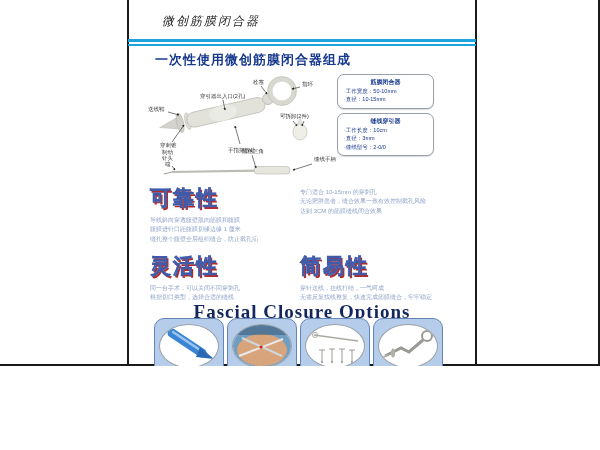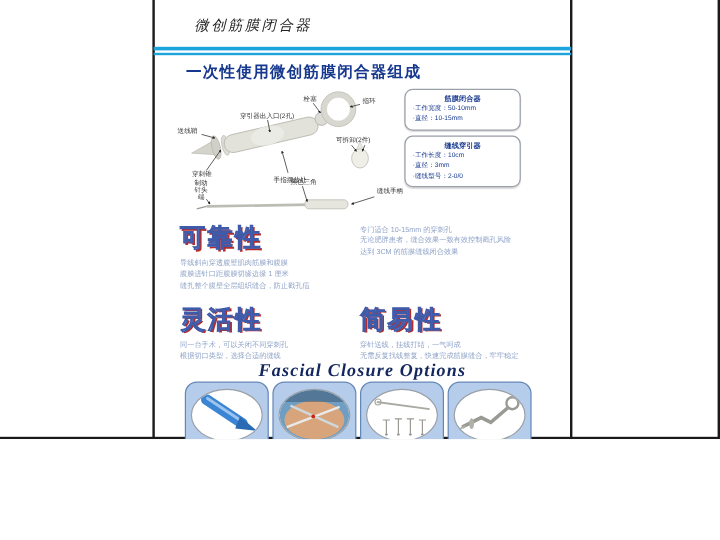--- a/index.html
+++ b/index.html
@@ -20,21 +20,21 @@
   .specbox{position:absolute;background:#fff;border:1px solid #9aa0a8;border-radius:7px;
            color:#16388e;box-shadow:0 1px 1px rgba(0,0,0,.15);}
   .specbox .sbt{text-align:center;font-size:6px;font-weight:bold;margin-top:3px;}
   .specbox .sbl{font-size:5.5px;margin:1px 0 0 6px;line-height:1.35;}
   .feature{position:absolute;width:150px;}
   .ftitle{font-size:21px;font-weight:800;letter-spacing:2px;color:#93a6d6;
           -webkit-text-stroke:.6px #3f5aa8;text-shadow:1.5px 1.5px 0 #b52b2b;}
   .fbody{margin-top:4px;font-size:6px;line-height:1.55;color:#8fa3c8;}
   .fco-heading{position:absolute;left:128px;top:301px;width:348px;text-align:center;
                font-family:"Liberation Serif","DejaVu Serif",serif;font-weight:bold;
-               font-size:15px;color:#13275e;letter-spacing:1px;font-style:italic;}
+               font-size:19px;color:#13275e;letter-spacing:1px;}
   #cards{position:absolute;left:154px;top:318px;width:294px;display:flex;gap:3px;}
   .card{width:70px;height:104px;background:#b5cdea;border:1.5px solid #6485b8;border-radius:10px;
         box-sizing:border-box;padding:3px;}
   .oval{width:58px;height:42px;margin:2px auto 3px auto;border-radius:50%;background:#fff;
         border:1px solid #9aa0a8;overflow:hidden;}
   .oval svg{display:block;}
   .cbox{background:#8aa7d8;border:1px solid #24375f;border-radius:8px;height:50px;
         padding:2px 3px;color:#111c3e;overflow:hidden;}
   .cbox .cbt{font-size:5.5px;font-weight:bold;text-decoration:underline;margin-bottom:1px;}
   .cbox .cbl{font-size:5px;line-height:1.3;}

